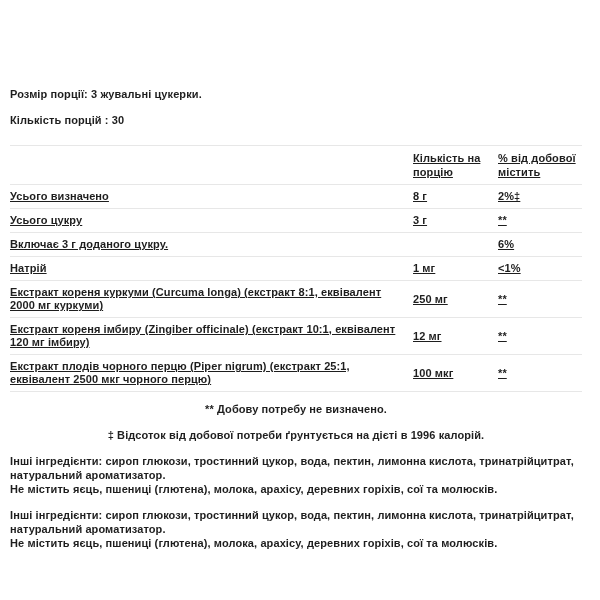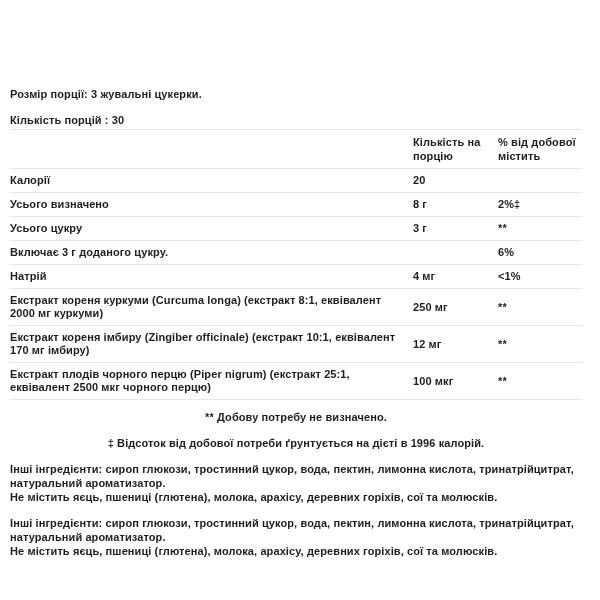--- a/index.html
+++ b/index.html
@@ -24,22 +24,23 @@
   }
   .intro-line {
     line-height: 14px;
     margin: 0 0 12px 0;
     letter-spacing: 0.1px;
   }
   .intro-line.second {
     margin-bottom: 0;
   }
   .facts-table {
-    margin-top: 2px;
+    margin-top: 18px;
     border-top: 1px solid #e7e7e7;
+    text-decoration: underline;
   }
   .t-row {
     display: grid;
     grid-template-columns: 403px 85px 1fr;
     align-items: center;
     border-bottom: 1px solid #e7e7e7;
     padding: 5px 0;
     min-height: 13px;
   }
   .t-row .cell {
@@ -79,25 +80,20 @@
   <p class="intro-line second">Кількість порцій : 30</p>
 
   <div class="facts-table">
 
     <div class="t-row header">
       <div class="cell label"></div>
       <div class="cell">Кількість на порцію</div>
       <div class="cell">% від добової містить</div>
     </div>
 
-    <div class="t-row">
-      <div class="cell label">Калорії</div>
-      <div class="cell">20</div>
-      <div class="cell"></div>
-    </div>
 
     <div class="t-row">
       <div class="cell label">Усього визначено</div>
       <div class="cell">8 г</div>
       <div class="cell">2%‡</div>
     </div>
 
     <div class="t-row">
       <div class="cell label">Усього цукру</div>
       <div class="cell">3 г</div>
@@ -105,32 +101,32 @@
     </div>
 
     <div class="t-row">
       <div class="cell label">Включає 3 г доданого цукру.</div>
       <div class="cell"></div>
       <div class="cell">6%</div>
     </div>
 
     <div class="t-row">
       <div class="cell label">Натрій</div>
-      <div class="cell">4 мг</div>
+      <div class="cell">1 мг</div>
       <div class="cell">&lt;1%</div>
     </div>
 
     <div class="t-row">
       <div class="cell label">Екстракт кореня куркуми (Curcuma longa) (екстракт 8:1, еквівалент 2000 мг куркуми)</div>
       <div class="cell">250 мг</div>
       <div class="cell">**</div>
     </div>
 
     <div class="t-row">
-      <div class="cell label">Екстракт кореня імбиру (Zingiber officinale) (екстракт 10:1, еквівалент 170 мг імбиру)</div>
+      <div class="cell label">Екстракт кореня імбиру (Zingiber officinale) (екстракт 10:1, еквівалент 120 мг імбиру)</div>
       <div class="cell">12 мг</div>
       <div class="cell">**</div>
     </div>
 
     <div class="t-row">
       <div class="cell label">Екстракт плодів чорного перцю (Piper nigrum) (екстракт 25:1, еквівалент 2500 мкг чорного перцю)</div>
       <div class="cell">100 мкг</div>
       <div class="cell">**</div>
     </div>
 

